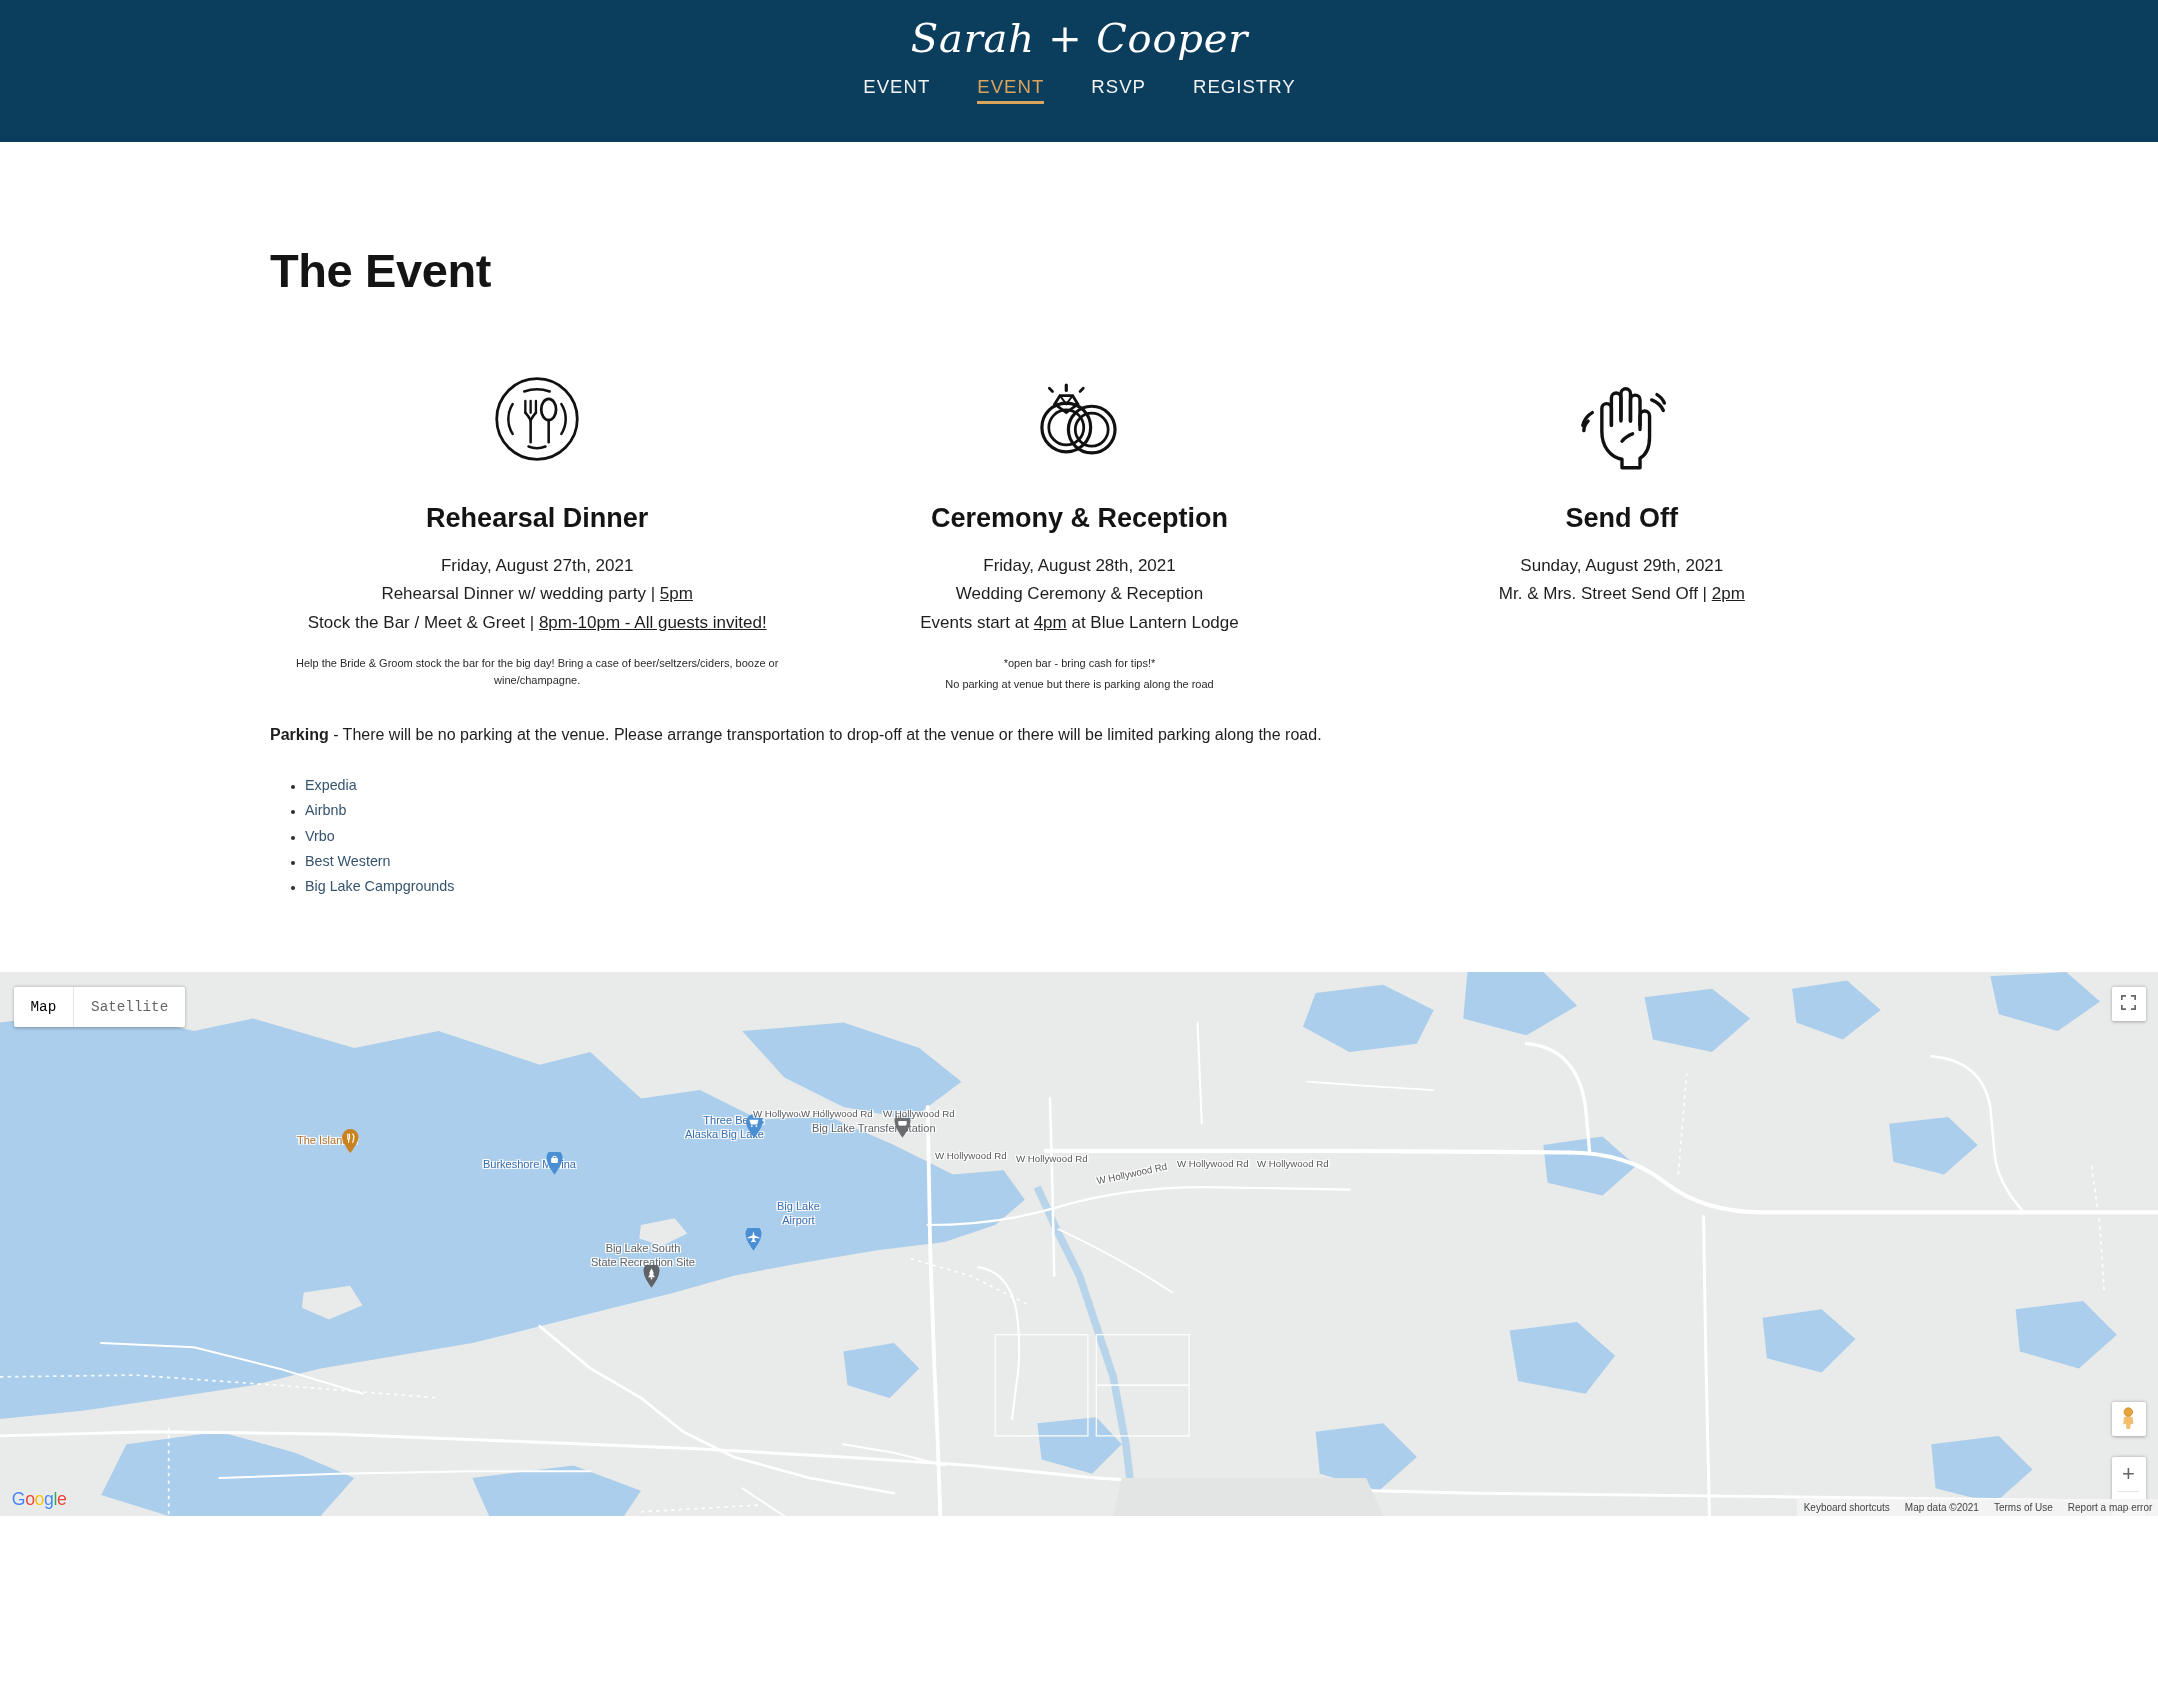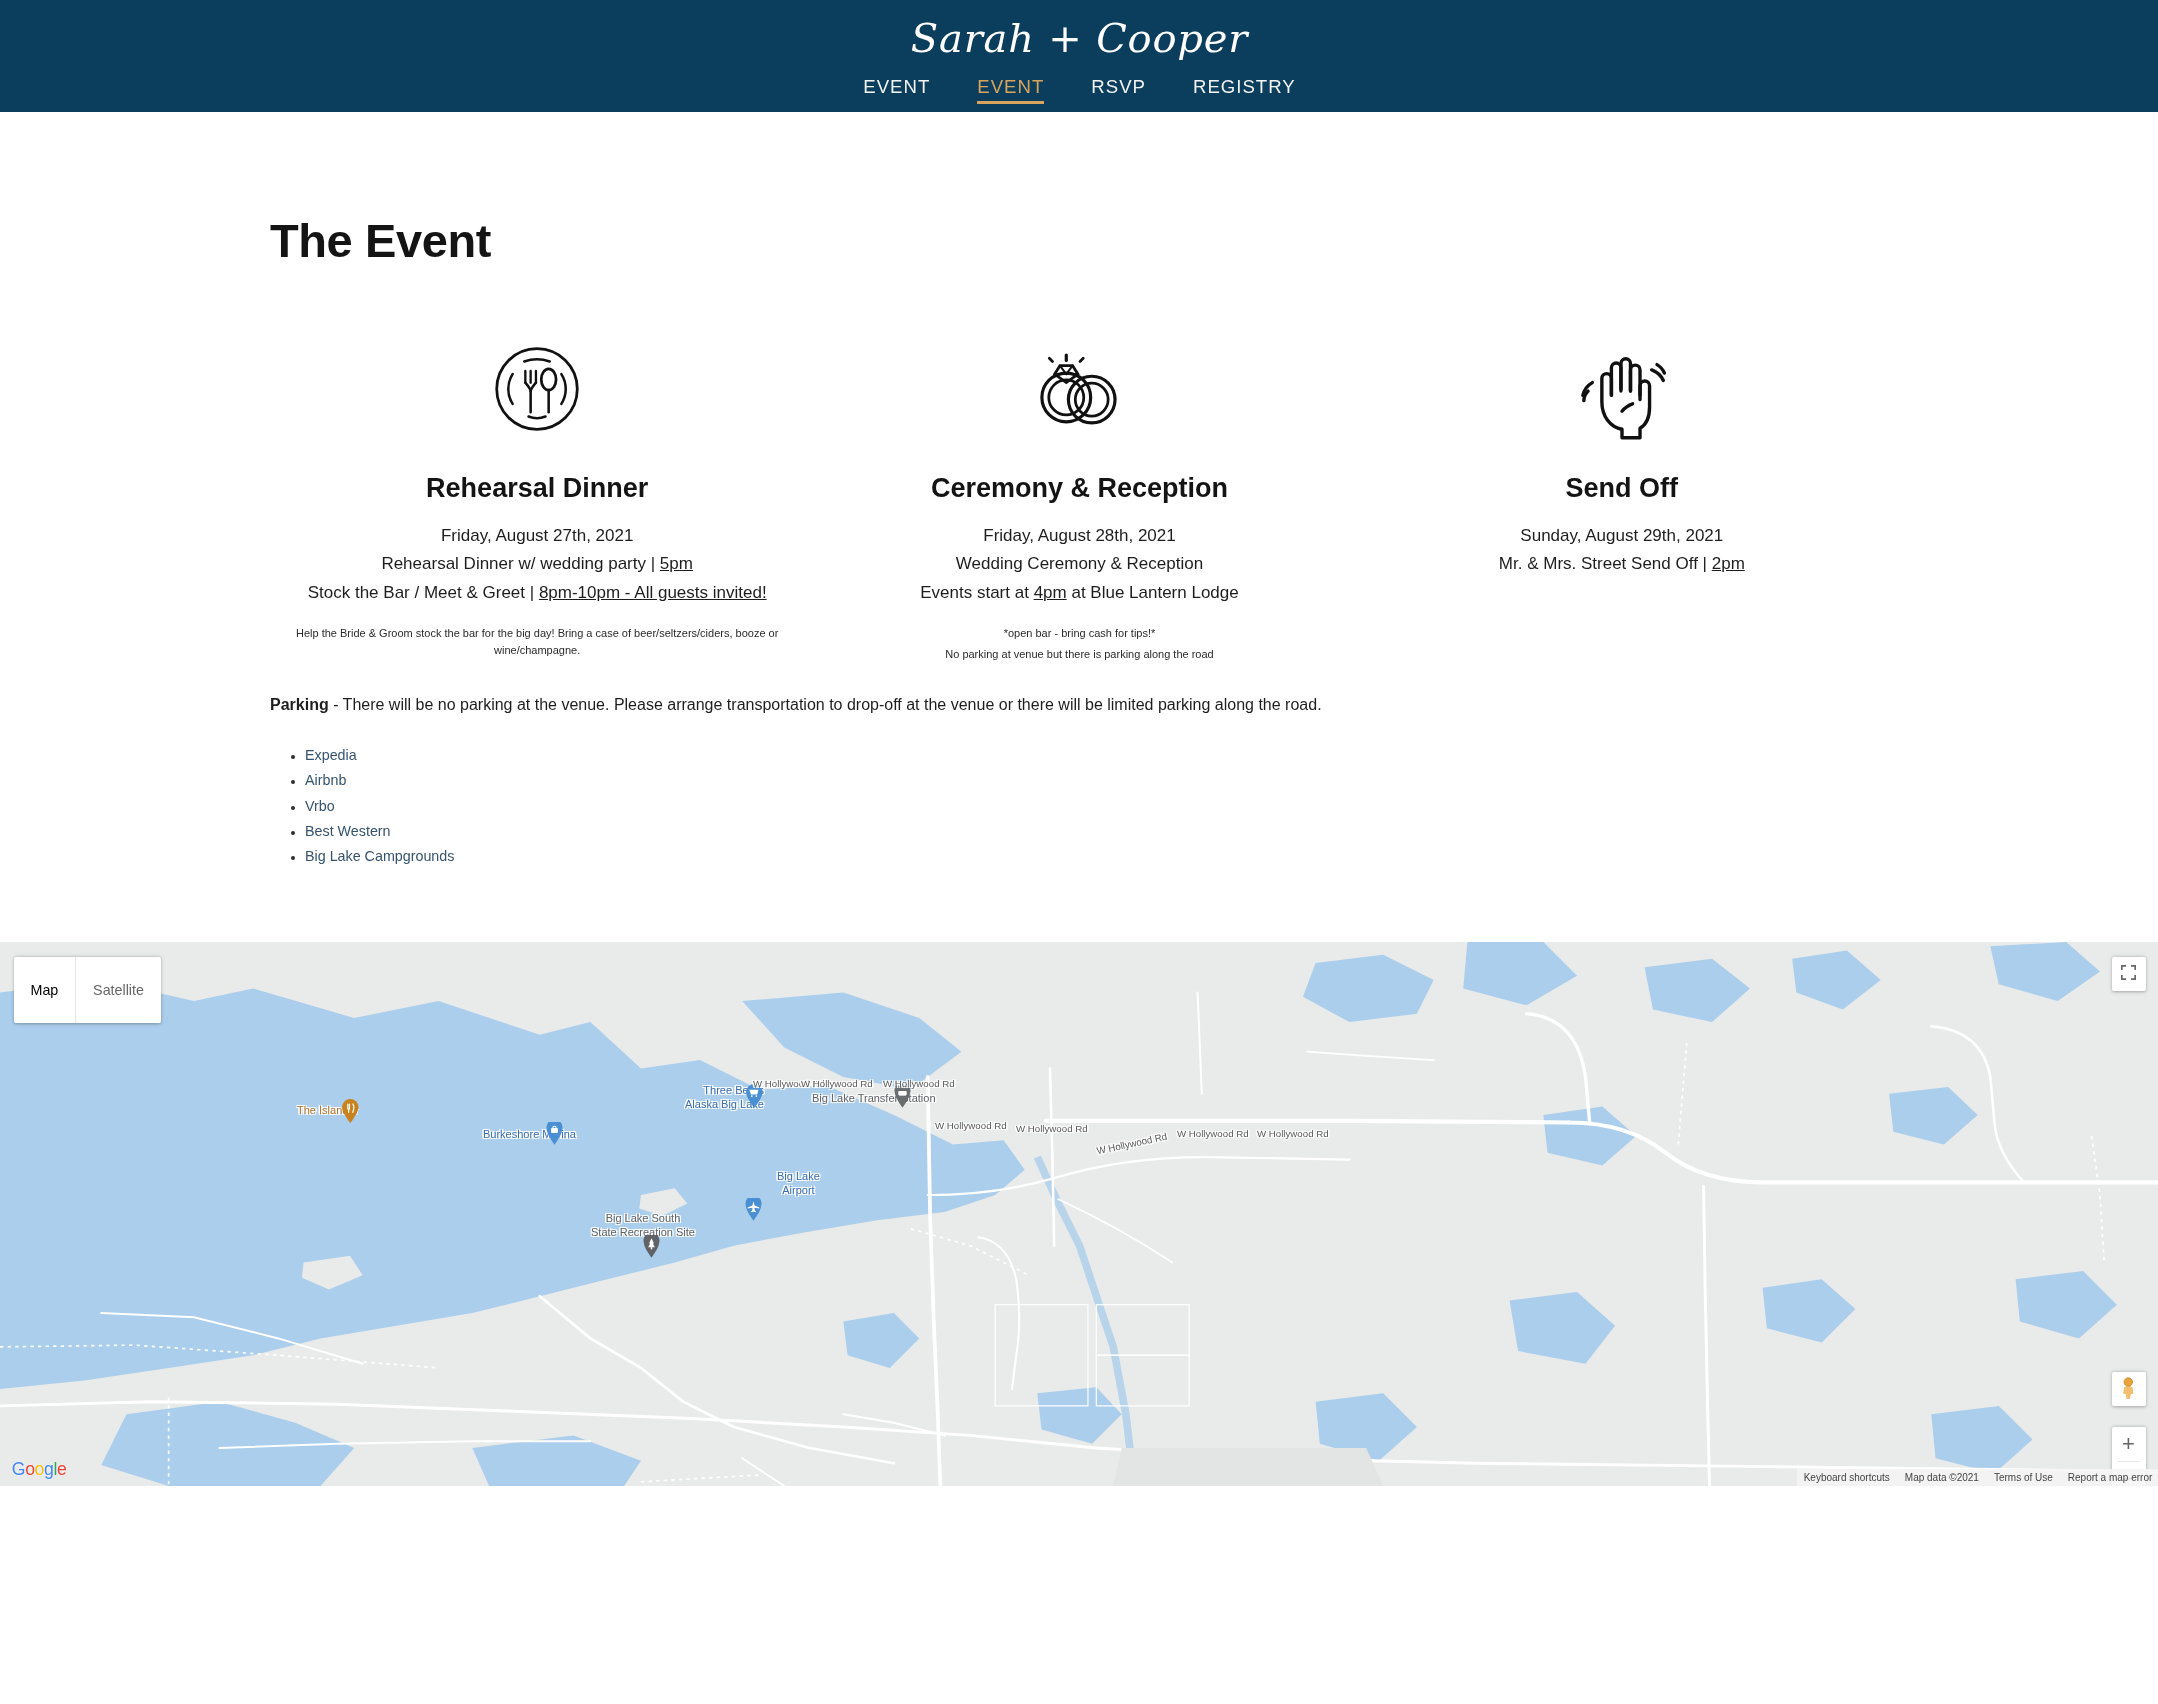--- a/index.html
+++ b/index.html
@@ -7,21 +7,21 @@
   body {
     font-family: "Liberation Sans", sans-serif;
     background: #ffffff;
     color: #1b1b1b;
     overflow: hidden;
   }
 
   
   .site-header {
     background: #0b3d5c;
-    height: 112px;
+    height: 142px;
     width: 100%;
     display: flex;
     flex-direction: column;
     align-items: center;
     justify-content: flex-start;
     padding-top: 8.4px;
   }
   .brand {
     font-family: "DejaVu Serif", serif;
     font-style: italic;
@@ -152,27 +152,27 @@
     position: absolute;
     top: 14.3px; left: 13.5px;
     display: flex;
     background: #ffffff;
     border-radius: 1.7px;
     box-shadow: 0 0.8px 3.4px rgba(0,0,0,.3);
     overflow: hidden;
     font-size: 14.3px;
   }
   .map-type-btn {
-    padding: 25px 17px;
+    padding: 12px 17px;
     cursor: pointer;
     color: #666666;
     white-space: nowrap;
     border: none;
     background: transparent;
-    font-family: Liberation Sans, sans-serif;
+    font-family: Liberation Mono, monospace;
     font-size: 14.3px;
   }
   .map-type-btn.selected { color: #000000; font-weight: 500; }
   .map-type-sep { width: 0.8px; background: #e6e6e6; }
 
   .map-ctrl-box {
     position: absolute;
     background: #ffffff;
     border-radius: 1.7px;
     box-shadow: 0 0.8px 3.4px rgba(0,0,0,.3);

